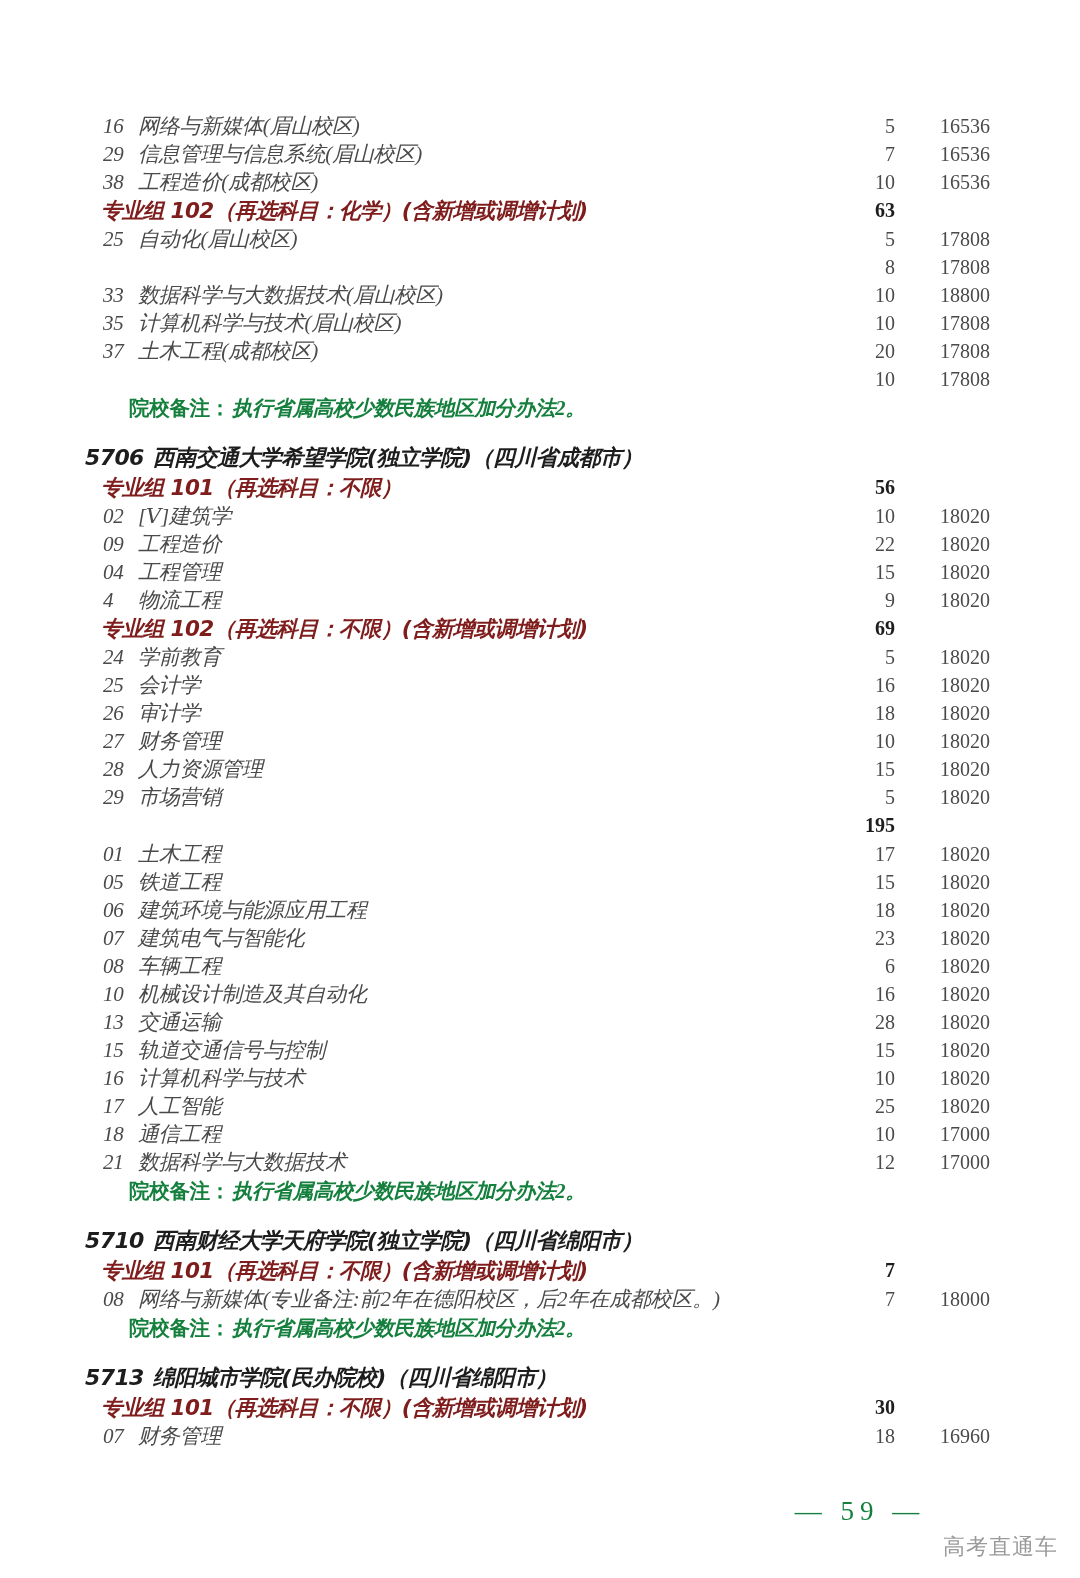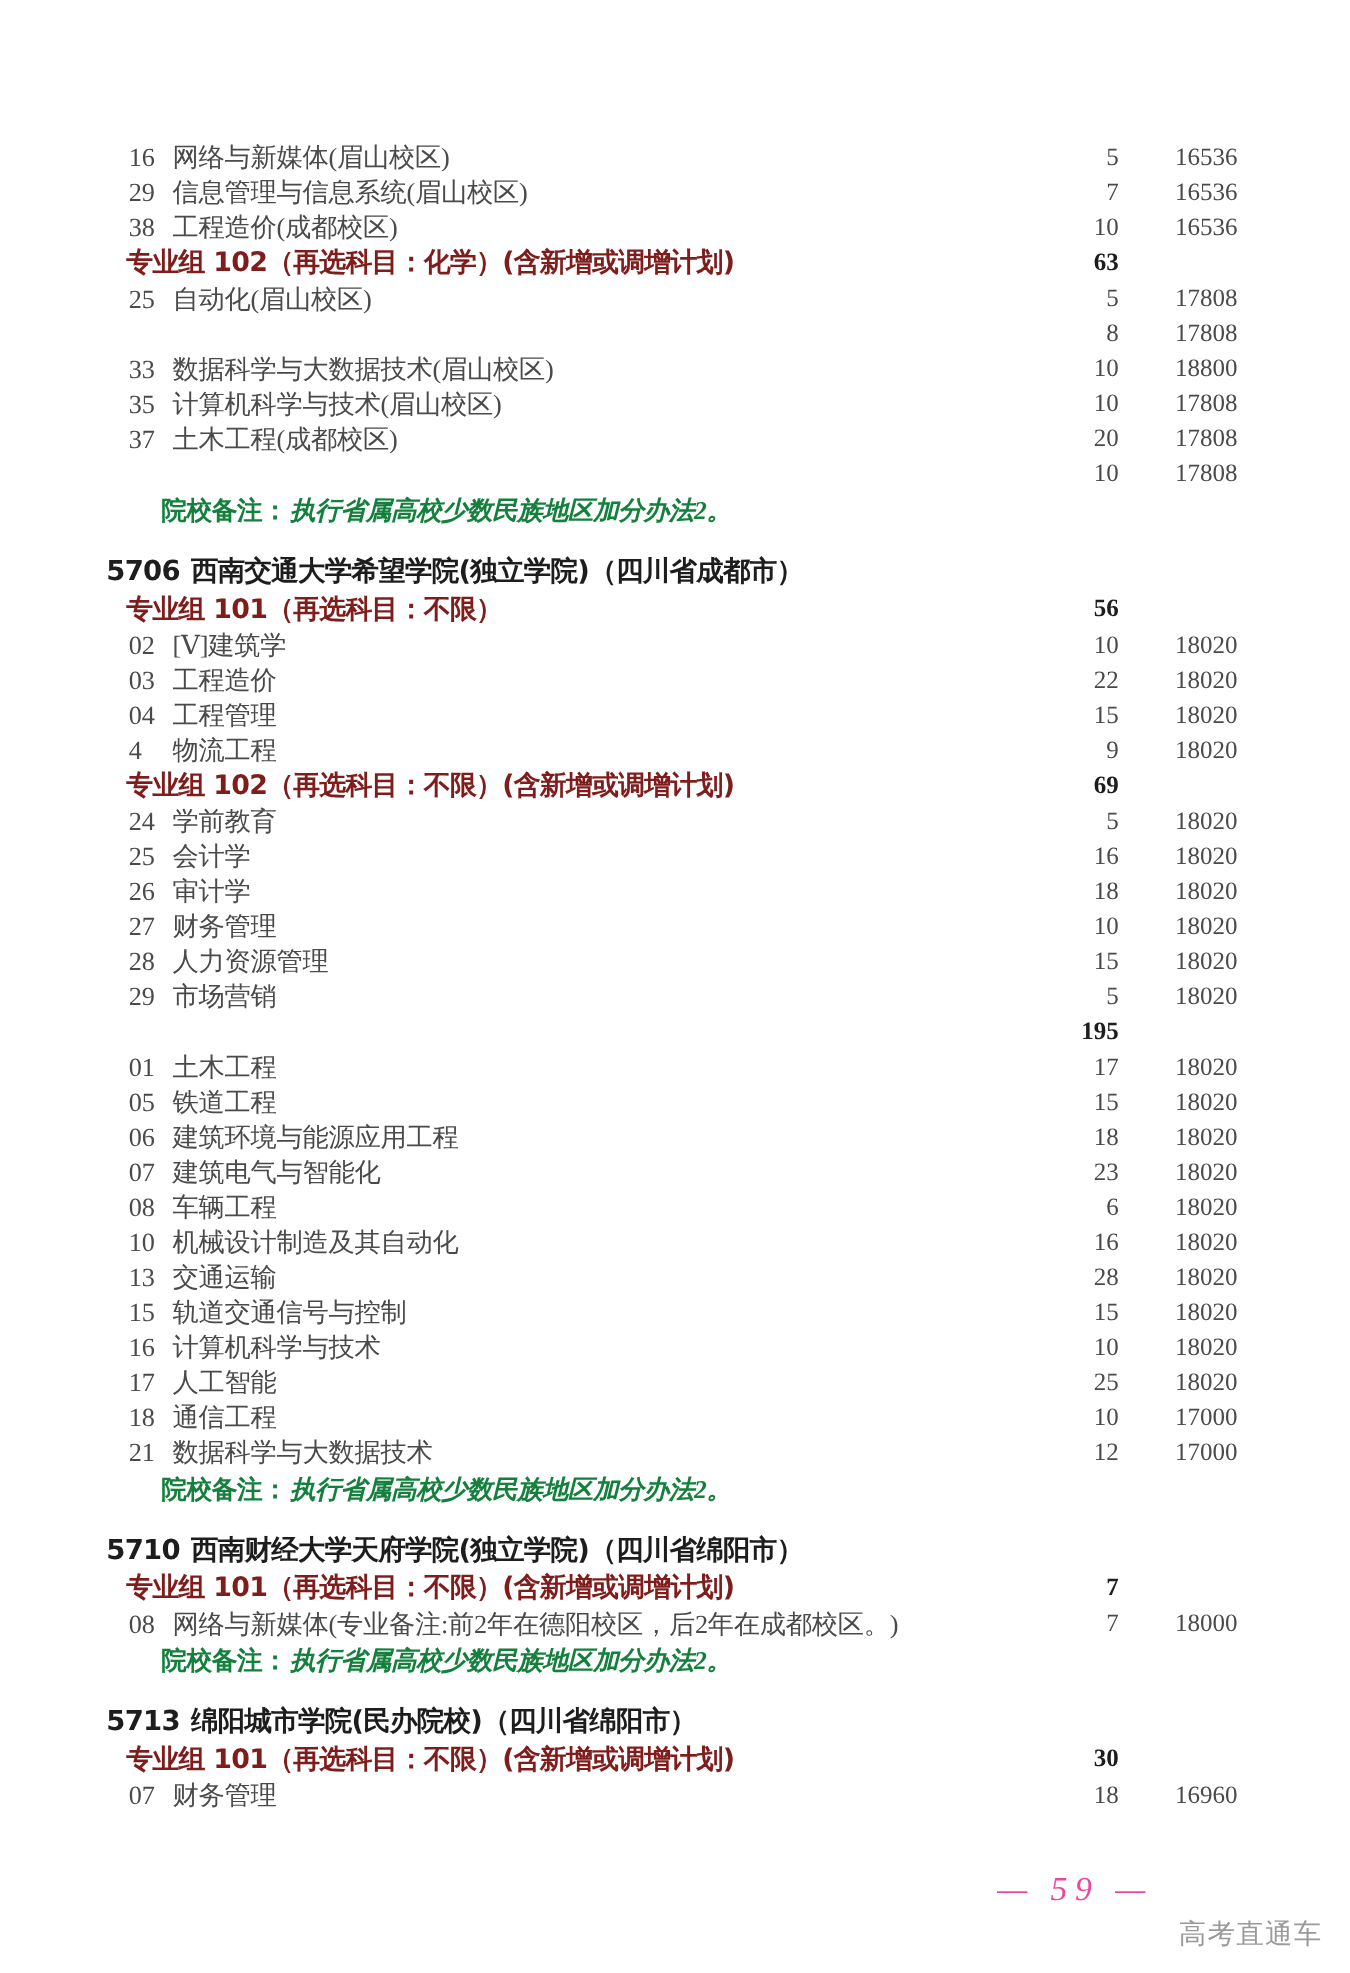--- a/index.html
+++ b/index.html
@@ -34,20 +34,21 @@
   .row {
     position: relative;
     height: 28px;
     line-height: 28px;
     white-space: nowrap;
   }
   .row .txt {
     position: absolute;
     left: 0;
     top: 0;
+    font-style: italic;
   }
   .row .num {
     position: absolute;
     top: 0;
     width: 80px;
     text-align: right;
   }
   .num.count { left: 730px; }
   .num.fee   { left: 825px; }
 
@@ -138,23 +139,22 @@
     top: 1496px;
     width: 1080px;
     text-align: center;
   }
   #footer .pagewrap {
     display: inline-block;
     position: relative;
     left: 320px;
     font-family: "Liberation Serif", serif;
     font-size: 27px;
-    color: #ec4899;
+    color: #15803d;
     letter-spacing: 6px;
-    font-style: italic;
   }
   #watermark {
     position: absolute;
     right: 22px;
     top: 1532px;
     font-family: "DejaVu Sans", "Liberation Sans", sans-serif;
     font-size: 22px;
     color: #9a9a9a;
     letter-spacing: 1px;
   }
@@ -224,21 +224,21 @@
         <span class="txt">专业组 101（再选科目：不限）</span>
         <span class="num count">56</span>
         <span class="num fee"></span>
       </div>
       <div class="row major">
         <span class="txt"><span class="code">02</span><span class="name">[Ⅴ]建筑学</span></span>
         <span class="num count">10</span>
         <span class="num fee">18020</span>
       </div>
       <div class="row major">
-        <span class="txt"><span class="code">03</span><span class="name">工程造价</span></span>
+        <span class="txt"><span class="code">09</span><span class="name">工程造价</span></span>
         <span class="num count">22</span>
         <span class="num fee">18020</span>
       </div>
       <div class="row major">
         <span class="txt"><span class="code">04</span><span class="name">工程管理</span></span>
         <span class="num count">15</span>
         <span class="num fee">18020</span>
       </div>
       <div class="row major">
         <span class="txt"><span class="code">4</span><span class="name">物流工程</span></span>

